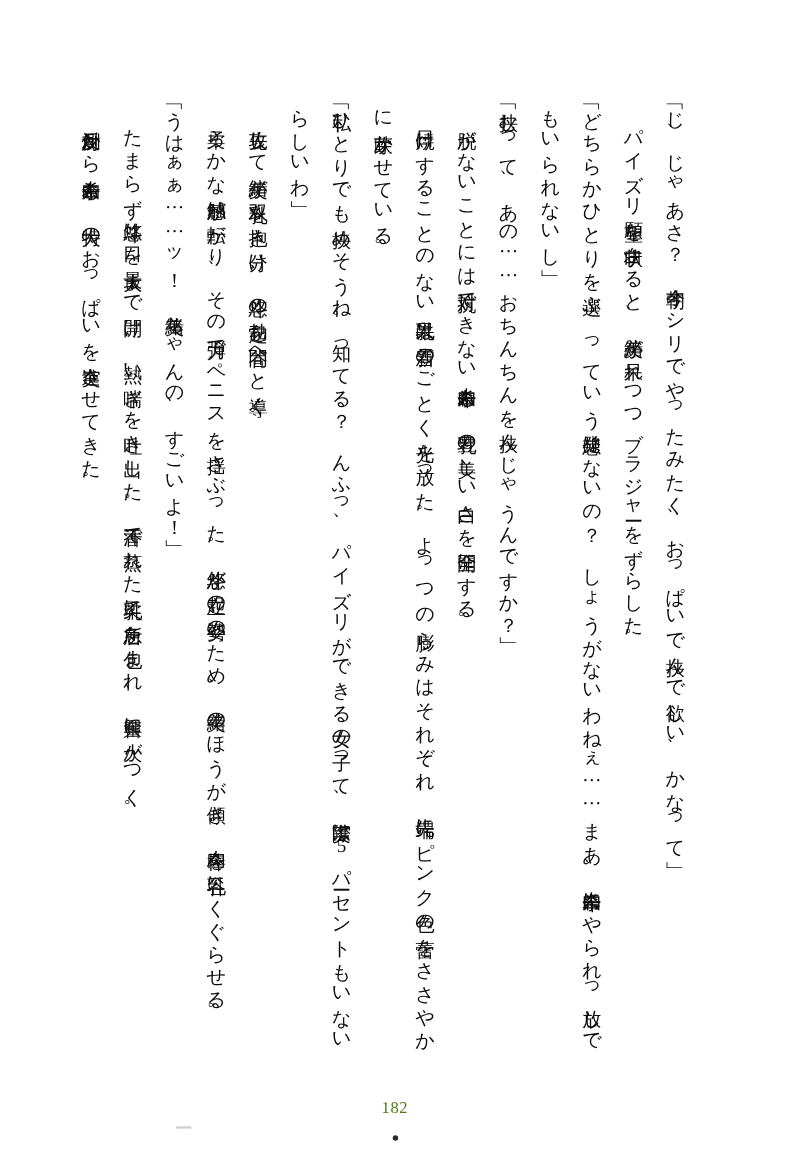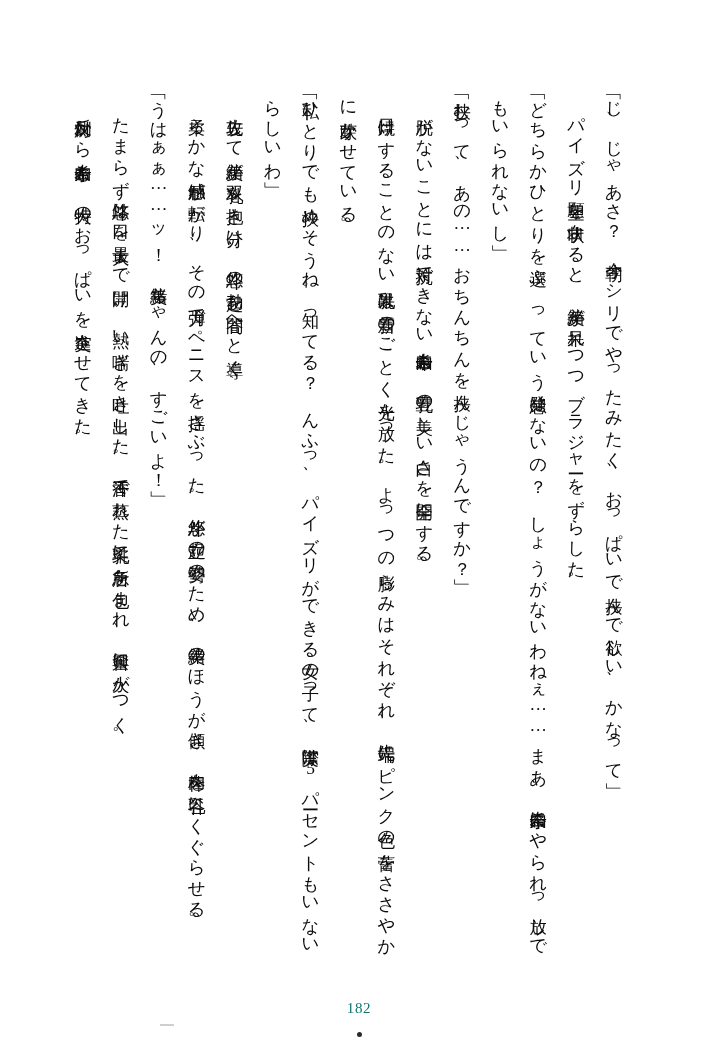--- a/index.html
+++ b/index.html
@@ -50,21 +50,21 @@
     text-indent: 1em;
   }
 
   .page-number {
     position: absolute;
     bottom: 33px;
     left: 0;
     right: 0;
     text-align: center;
     font-size: 15px;
-    color: #0f766e;
+    color: #4d7c0f;
     font-family: "Liberation Serif", "DejaVu Serif", serif;
     letter-spacing: 0.04em;
   }
 
   .mark-left {
     position: absolute;
     left: 160px;
     bottom: 24px;
     width: 14px;
     height: 2px;

